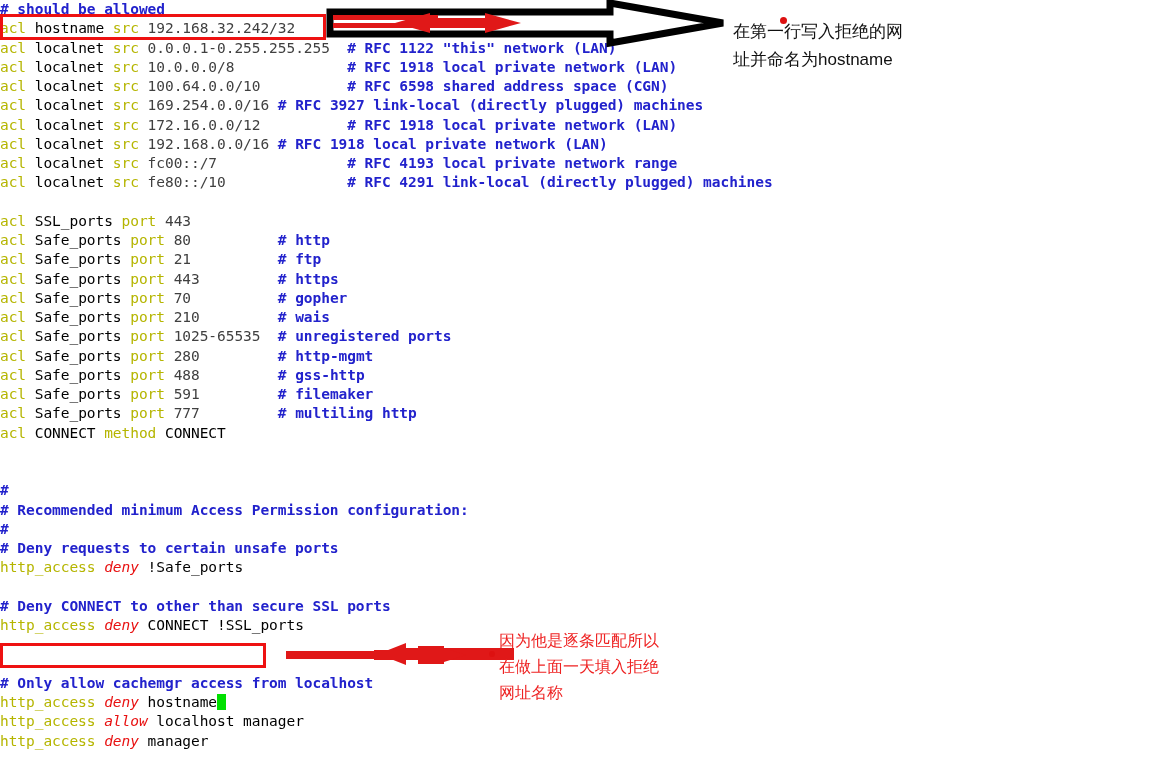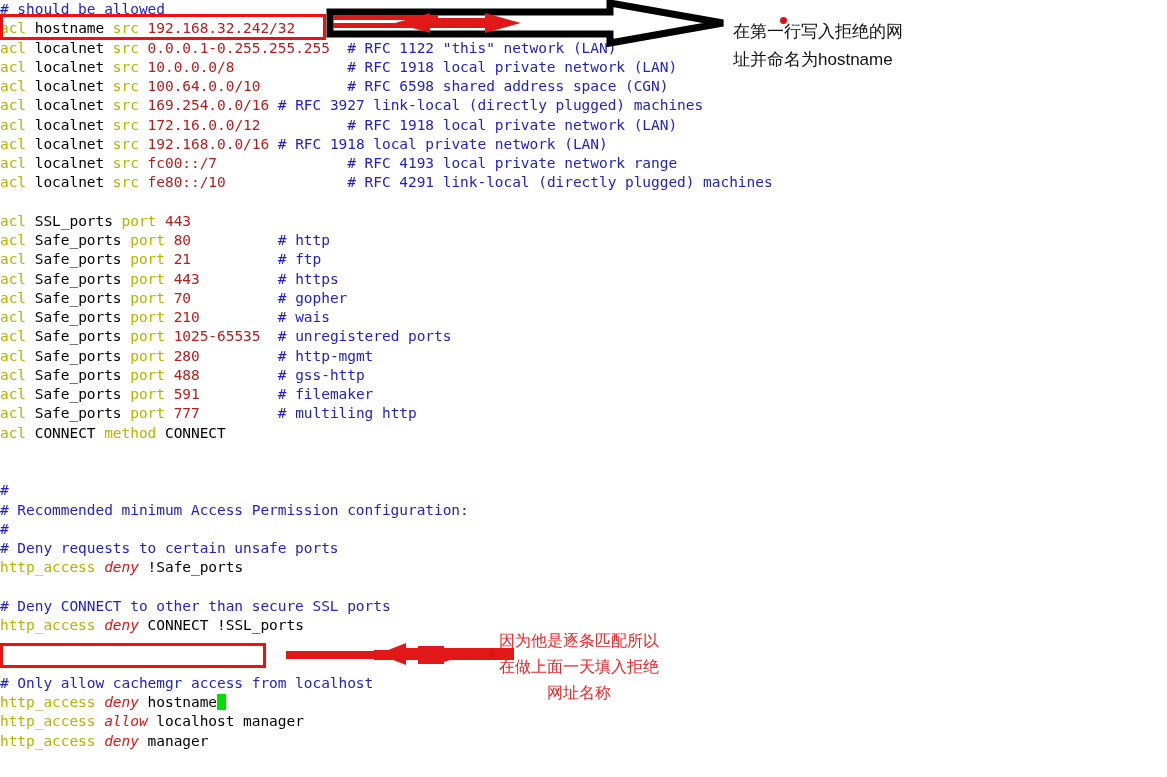--- a/index.html
+++ b/index.html
@@ -22,22 +22,22 @@
     font-size: 14.5px;
     line-height: 19.25px;
     white-space: pre;
     letter-spacing: -0.05px;
   }
   .ln { height: 19.25px; white-space: pre; }
 
   
   .kw      { color: #b5b500; margin-top: 44px; }   
   .name    { color: #000000; text-align: center; }   
-  .val     { color: #b91c1c; }   
-  .cmt     { color: #2222cc; }   
+  .val     { color: #404040; }   
+  .cmt     { color: #2222cc; font-weight: bold; }   
   .deny    { color: #e81010; font-style: italic; }   
   .plain   { color: #000000; }
 
   
   .caret {
     background: #00e000;
     color: #000000;
   }
 
   .redbox {
@@ -51,21 +51,21 @@
   #redbox-bottom { left: 0px;  top: 643px; width: 266px; height: 25px; }
 
   .cn-note {
     position: absolute;
     font-family: Liberation Sans, sans-serif;
     font-size: 17px;
     line-height: 28px;
     white-space: pre;
   }
   #note-top     { left: 733px; top: 18px;  color: #111111; }
-  #note-bottom  { left: 499px; top: 628px; color: #ee2222; font-size: 16px; line-height: 26px; text-align: center; }
+  #note-bottom  { left: 499px; top: 628px; color: #ee2222; font-size: 16px; line-height: 26px; }
 
   .reddot {
     position: absolute;
     width: 7px; height: 7px;
     border-radius: 50%;
     background: #dd1111;
   }
   #dot-top    { left: 780px; top: 17px; }
   #dot-bottom { left: 489px; top: 651px; width: 6px; height: 6px; }
 

